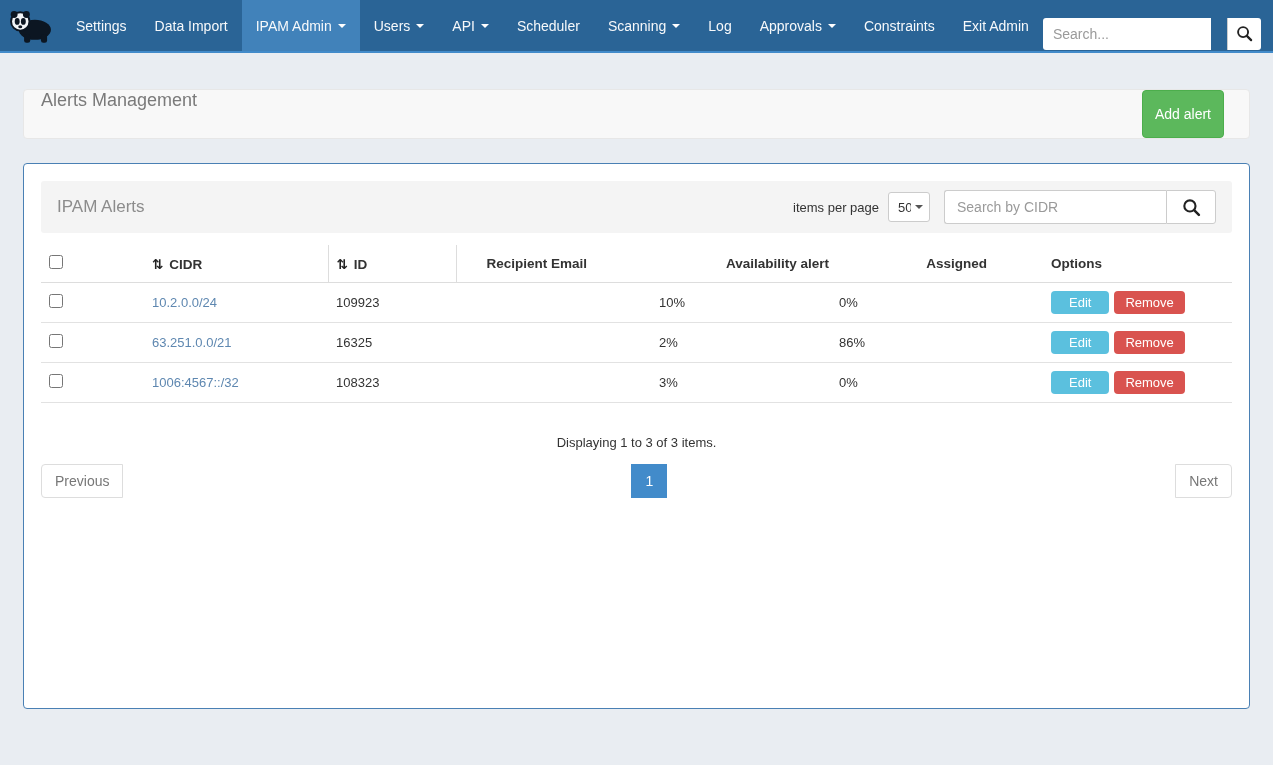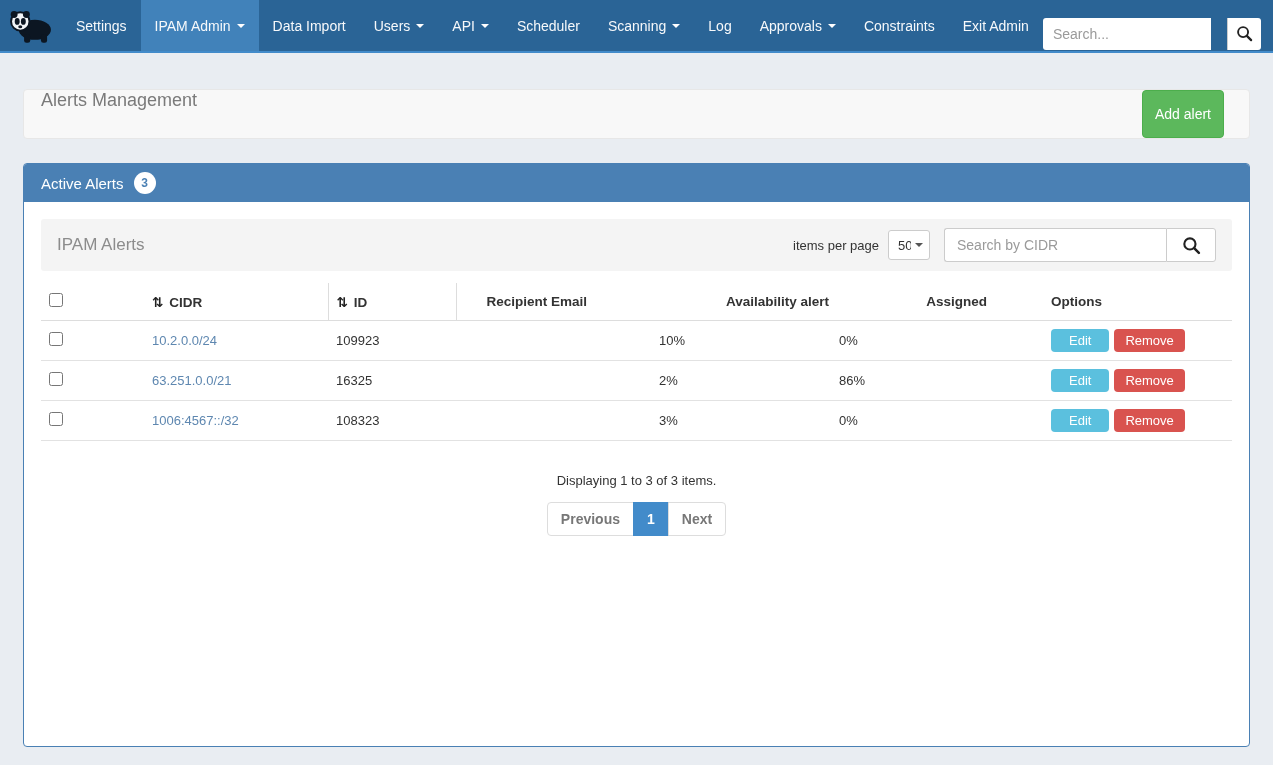--- a/index.html
+++ b/index.html
@@ -127,21 +127,21 @@
   td.cell-options{padding-left:62px;}
   td a{color:var(--link_blue);text-decoration:none;cursor:pointer;}
   .sort-icon{font-weight:bold;color:#222;margin-right:6px;font-family:"DejaVu Sans",sans-serif;}
   input[type=checkbox]{width:14px;height:14px;cursor:pointer;}
   .opt-buttons{display:flex;gap:5px;}
   .btn-edit{background:var(--edit_button_blue);padding:4px 18px;font-size:13px;}
   .btn-remove{background:var(--remove_button_red);padding:4px 11px;font-size:13px;}
 
   
   .summary{margin-top:32px;text-align:center;font-size:13px;color:#333;}
-  .pagination{margin-top:14px;display:flex;justify-content:center;font-weight:bold;}
+  .pagination{margin-top:14px;display:flex;justify-content:space-between;}
   .page-item{
     background:#fff;border:1px solid #ddd;color:#777;font-size:14px;
     padding:0 13px;height:34px;line-height:32px;cursor:pointer;margin-left:-1px;
   }
   .page-item:first-child{border-radius:4px 0 0 4px;margin-left:0;}
   .page-item:last-child{border-radius:0 4px 4px 0;}
   .page-item.active{
     background:var(--active_page_blue);border-color:var(--active_page_blue);color:#fff;
     padding:0 13px;
   }
@@ -160,26 +160,26 @@
       <circle cx="24" cy="10" r="4.5" fill="#0c1622"></circle>
       <ellipse cx="12" cy="19" rx="3.2" ry="4.4" fill="#0c1622"></ellipse>
       <ellipse cx="20" cy="19" rx="3.2" ry="4.4" fill="#0c1622"></ellipse>
       <ellipse cx="16" cy="26" rx="2.6" ry="2" fill="#0c1622"></ellipse>
     </svg>
   </div>
   <div class="nav-menu">
       <a class="nav-item">
         <span>Settings</span>
       </a>
+      <a class="nav-item">
+        <span>Data Import</span>
+      </a>
       <a class="nav-item active">
         <span>IPAM Admin</span>
         <span class="caret"></span>
-      </a>
-      <a class="nav-item">
-        <span>Data Import</span>
       </a>
       <a class="nav-item">
         <span>Users</span>
         <span class="caret"></span>
       </a>
       <a class="nav-item">
         <span>API</span>
         <span class="caret"></span>
       </a>
       <a class="nav-item">
@@ -224,24 +224,20 @@
 </div>
 
 <div class="content">
 
   <div class="page-header-bar">
     <h1 class="page-title">Alerts Management</h1>
     <button class="btn btn-add">Add alert</button>
   </div>
 
   <div class="panel">
-    <div class="panel-heading">
-      <span>Active Alerts</span>
-      <span class="badge">3</span>
-    </div>
     <div class="panel-body">
 
       <div class="toolbar">
         <span class="section-title">IPAM Alerts</span>
         <div class="toolbar-right">
           <span class="ipp-label">items per page</span>
           <span class="select-wrap">
             <select>
               <option>50</option>
             </select>

